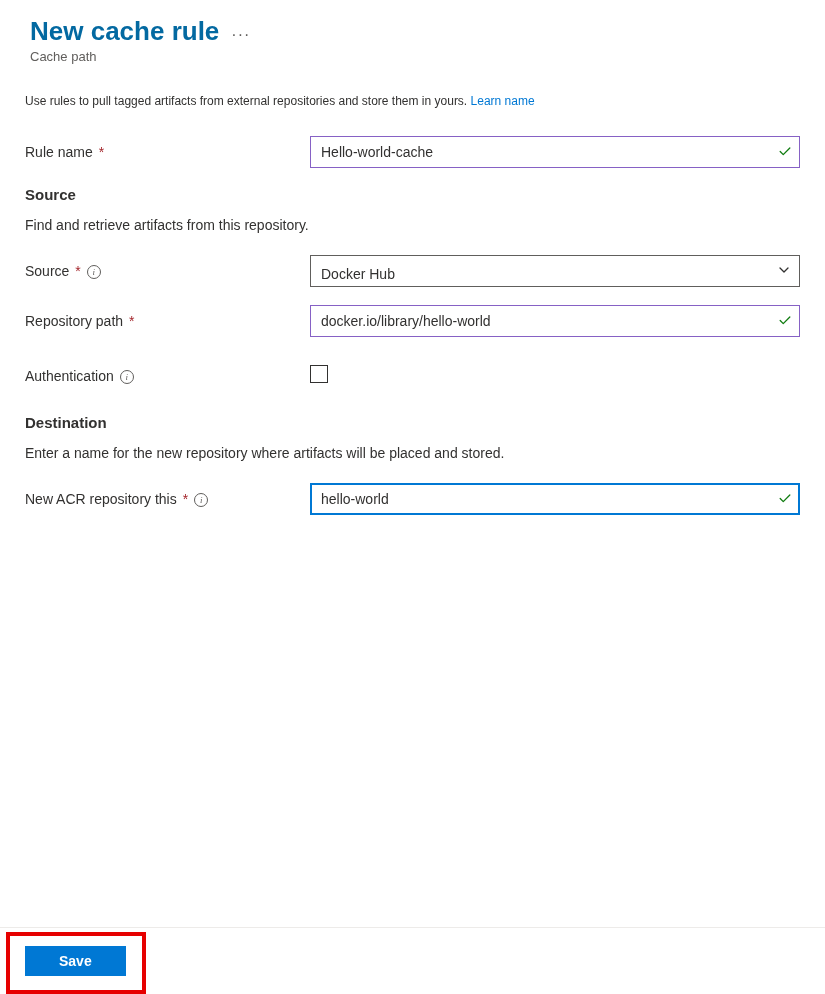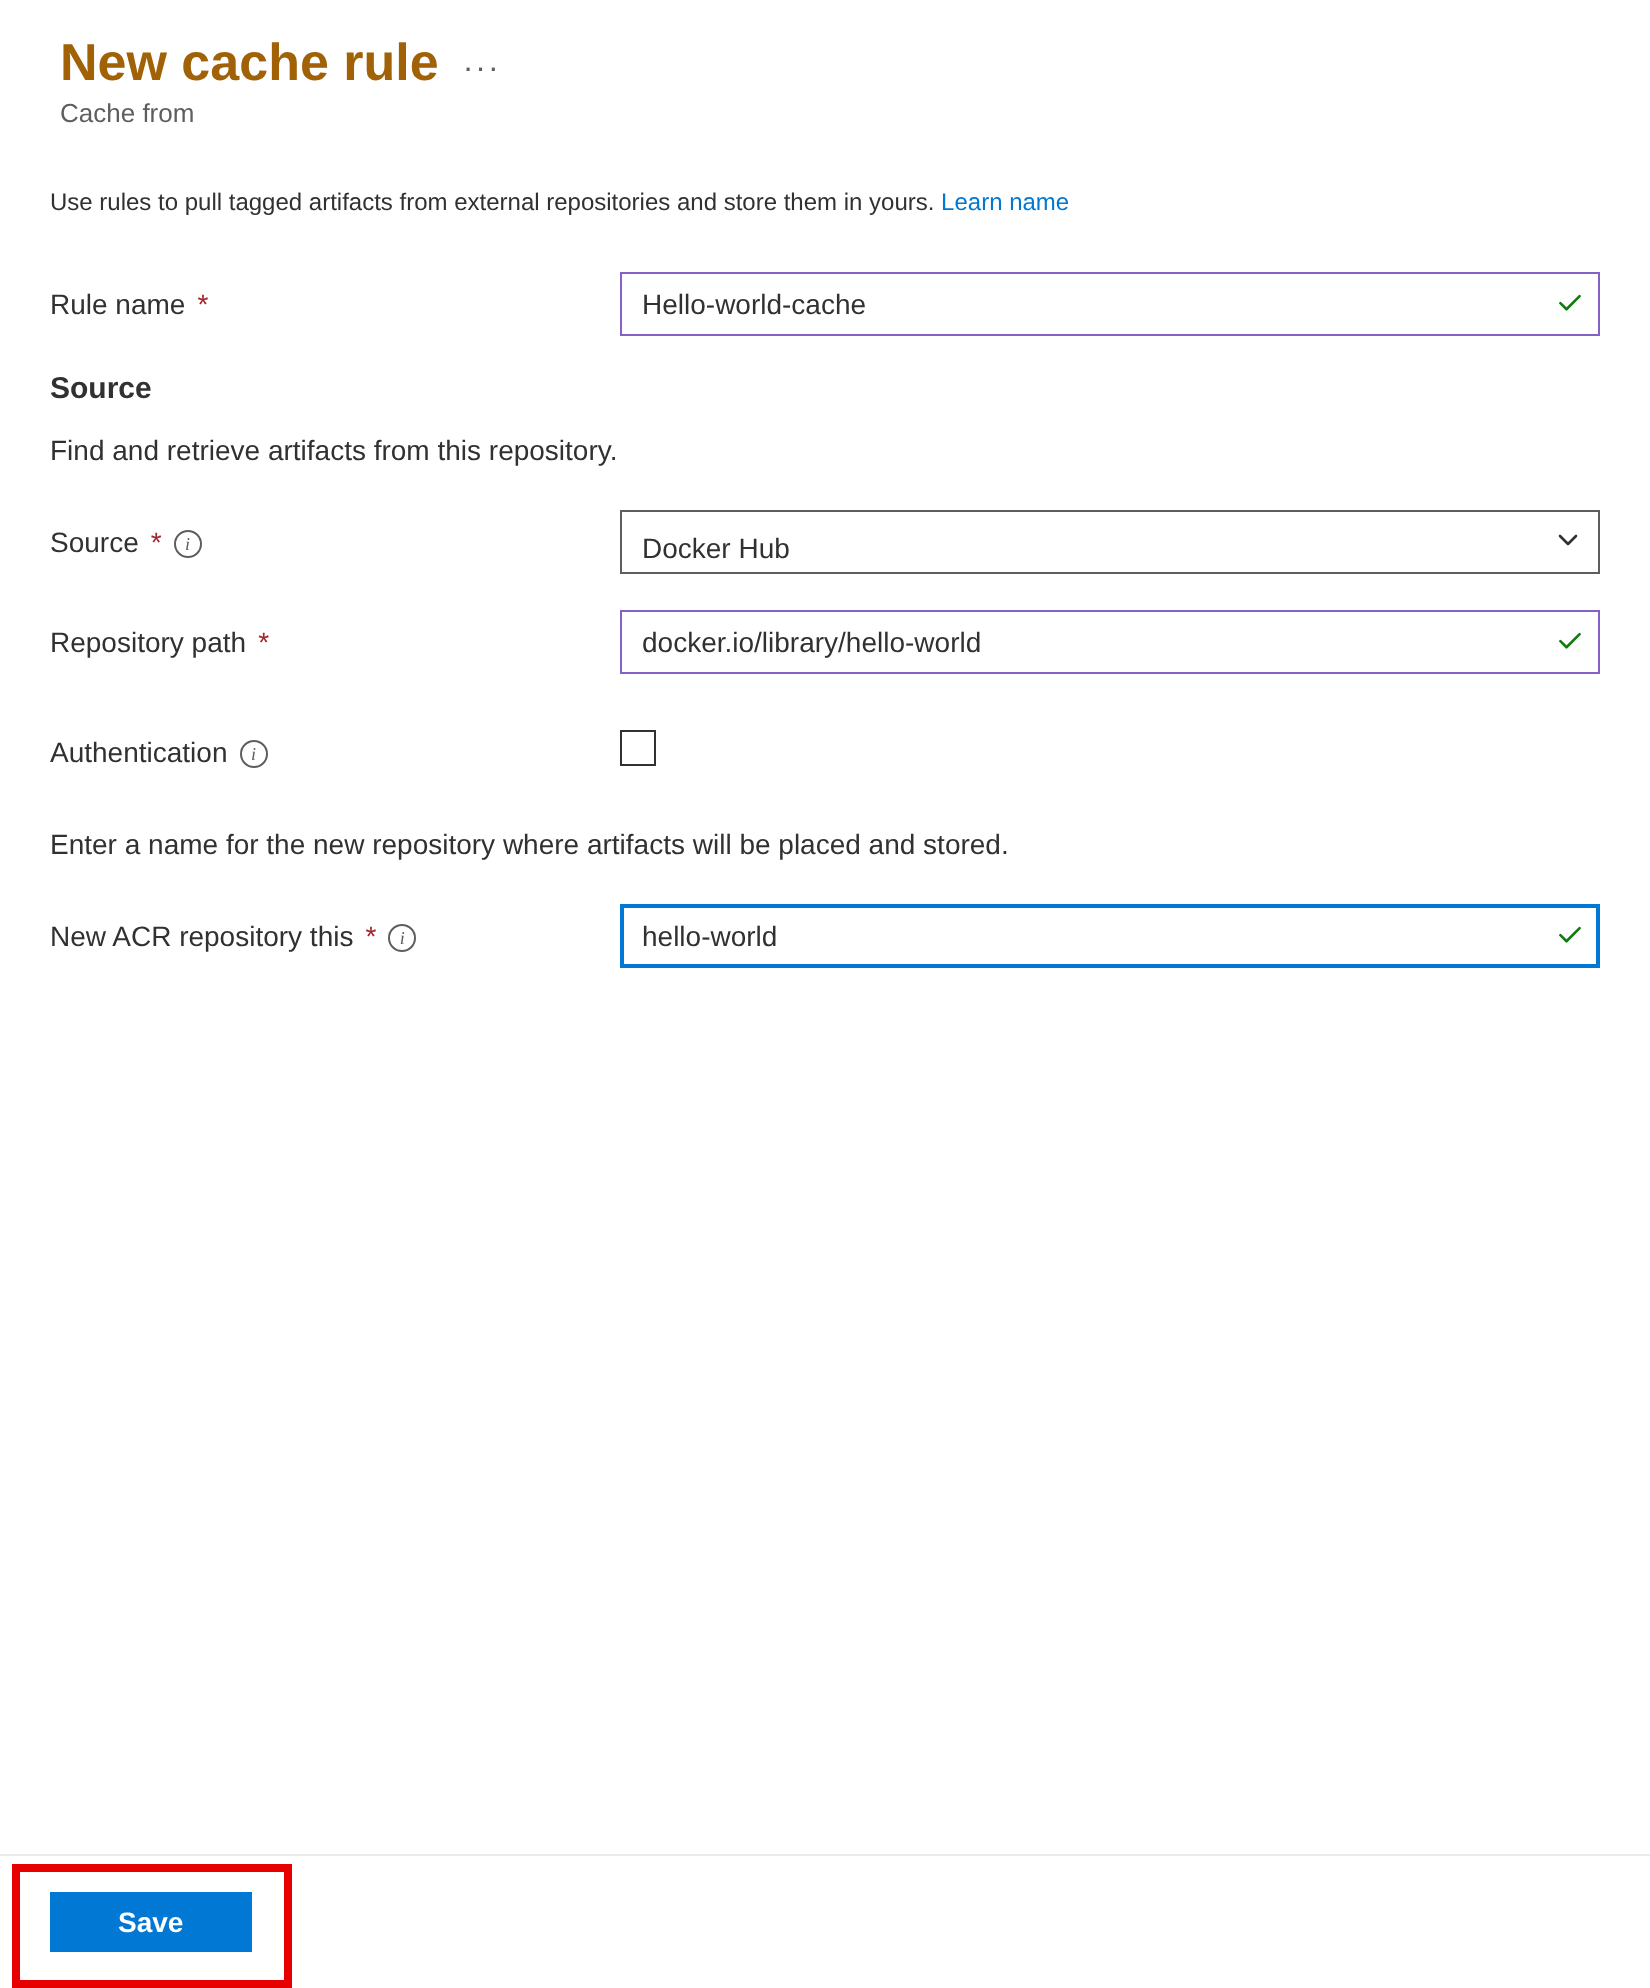--- a/index.html
+++ b/index.html
@@ -20,21 +20,21 @@
       padding: 16px 30px 0 30px;
     }
     .title-row {
       display: flex;
       align-items: center;
       gap: 12px;
     }
     .page-title {
       font-size: 26px;
       font-weight: 600;
-      color: #a16207;
+      color: #0369a1;
     }
     .more-icon {
       color: #605e5c;
       font-size: 16px;
       cursor: pointer;
       letter-spacing: 1px;
       padding-top: 6px;
     }
     .subtitle {
       font-size: 13px;
@@ -177,21 +177,21 @@
     }
   </style>
 </head>
 <body>
 
 <div class="page-header">
   <div class="title-row">
     <h1 class="page-title">New cache rule</h1>
     <span class="more-icon">···</span>
   </div>
-  <div class="subtitle">Cache from</div>
+  <div class="subtitle">Cache path</div>
 </div>
 
 <div class="info-bar">
   <span>Use rules to pull tagged artifacts from external repositories and store them in yours. </span><a href="#">Learn name</a>
 </div>
 
 <div class="form-body">
 
   <div class="form-row">
     <div class="label-col">
@@ -247,20 +247,21 @@
   <div class="form-row checkbox-row">
     <div class="label-col">
       <span>Authentication</span>
       <span class="info-icon">i</span>
     </div>
     <div class="input-col">
       <input type="checkbox" class="checkbox-input" style="">
     </div>
   </div>
 
+  <div class="section-heading">Destination</div>
   <div class="section-desc">Enter a name for the new repository where artifacts will be placed and stored.</div>
 
   <div class="form-row">
     <div class="label-col">
       <span>New ACR repository this</span>
       <span class="required">*</span>
       <span class="info-icon">i</span>
     </div>
     <div class="input-col">
       <input type="text" class="text-input focused" value="hello-world" style="">

